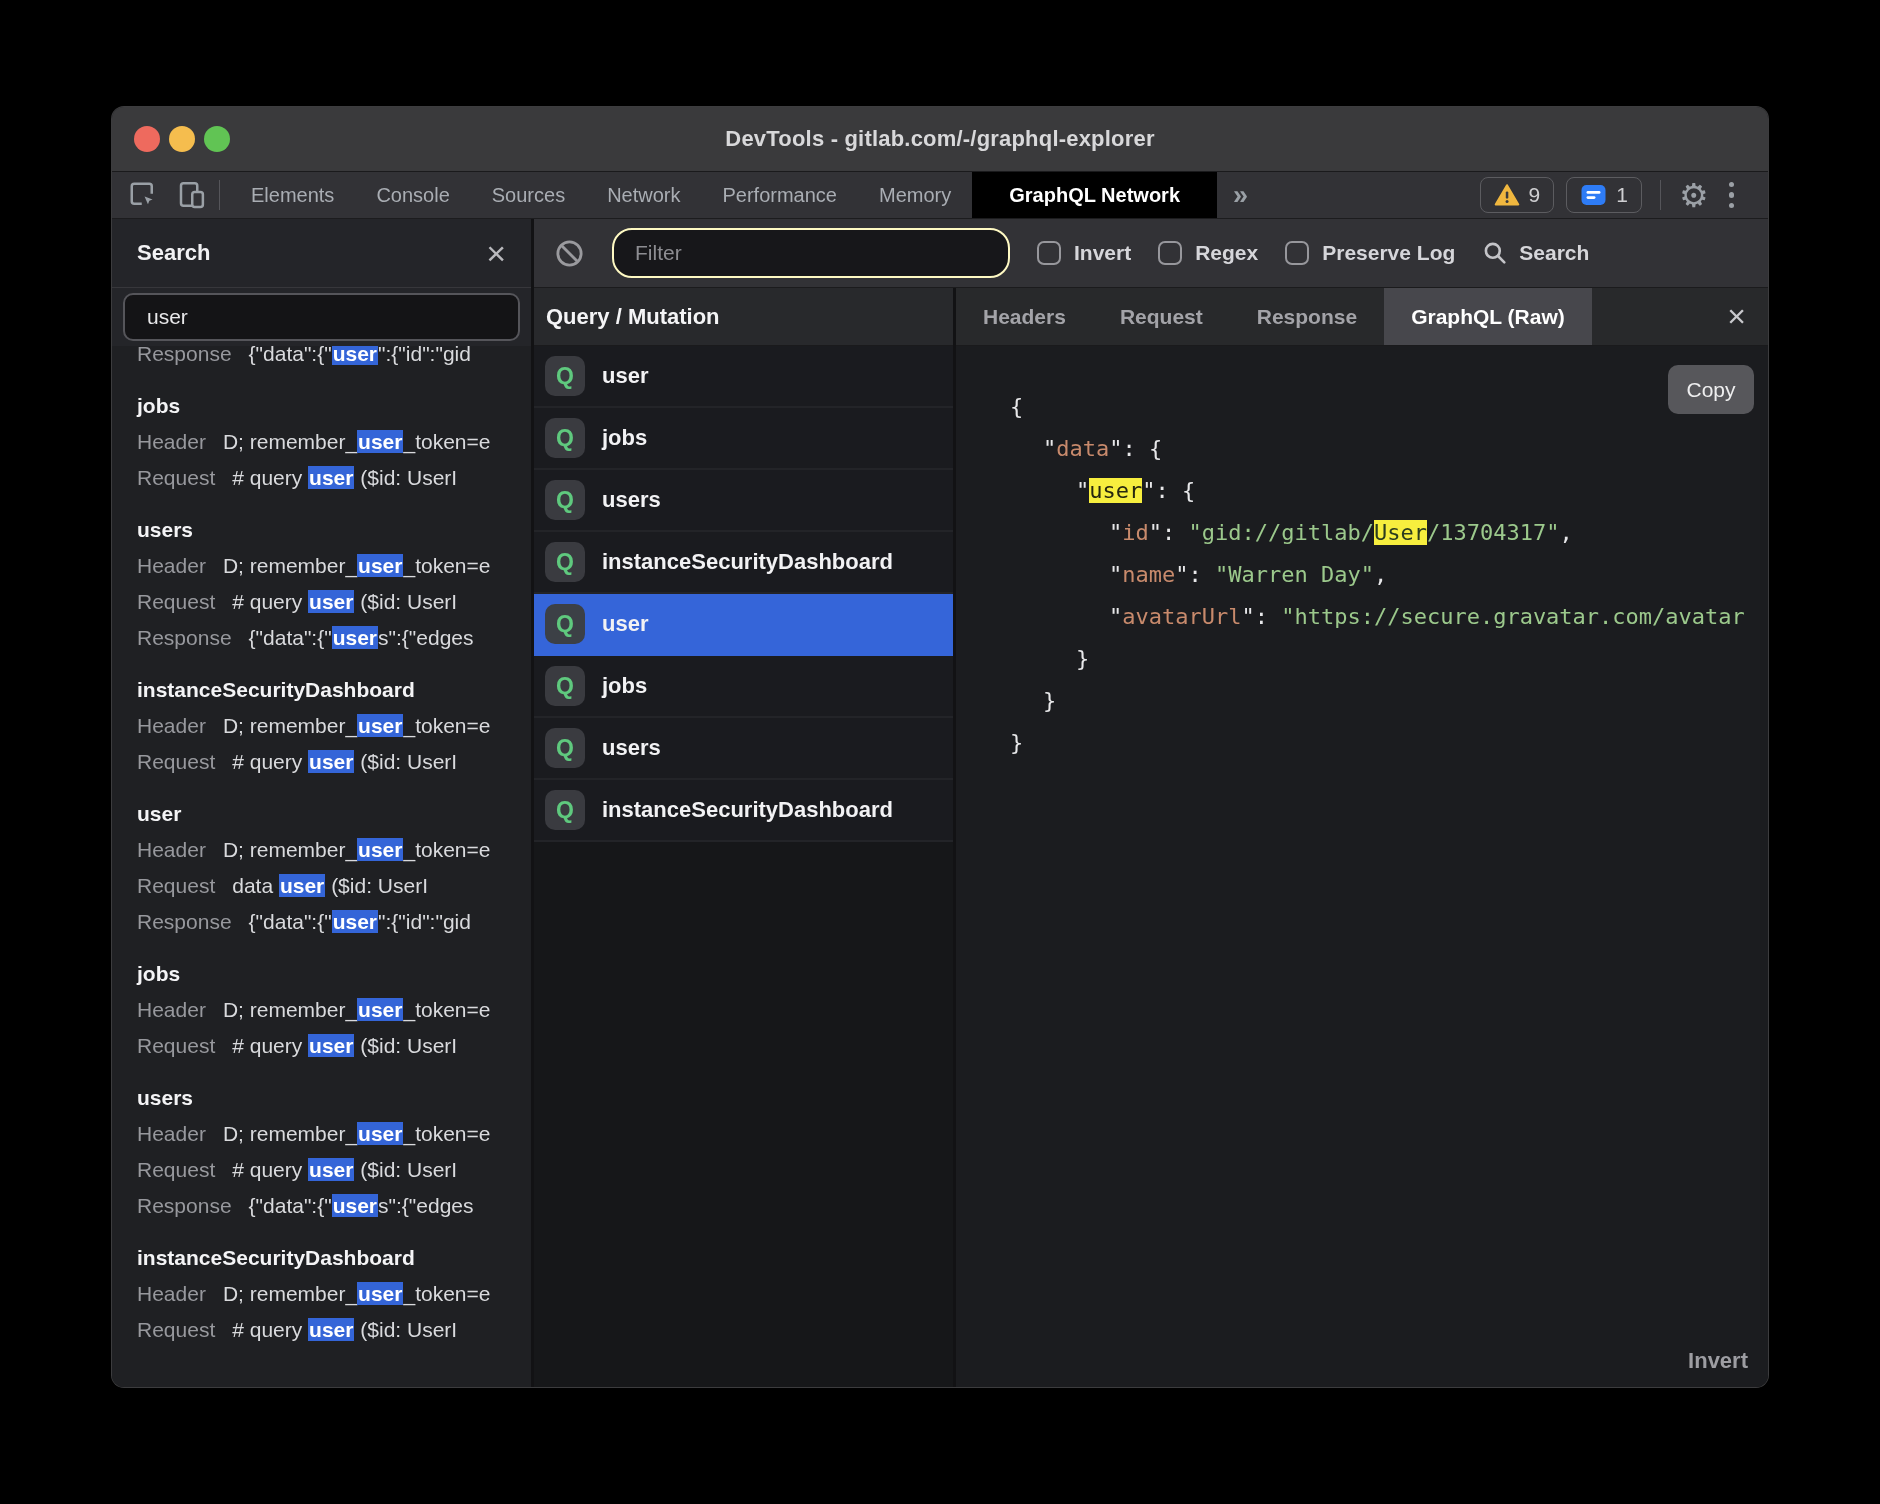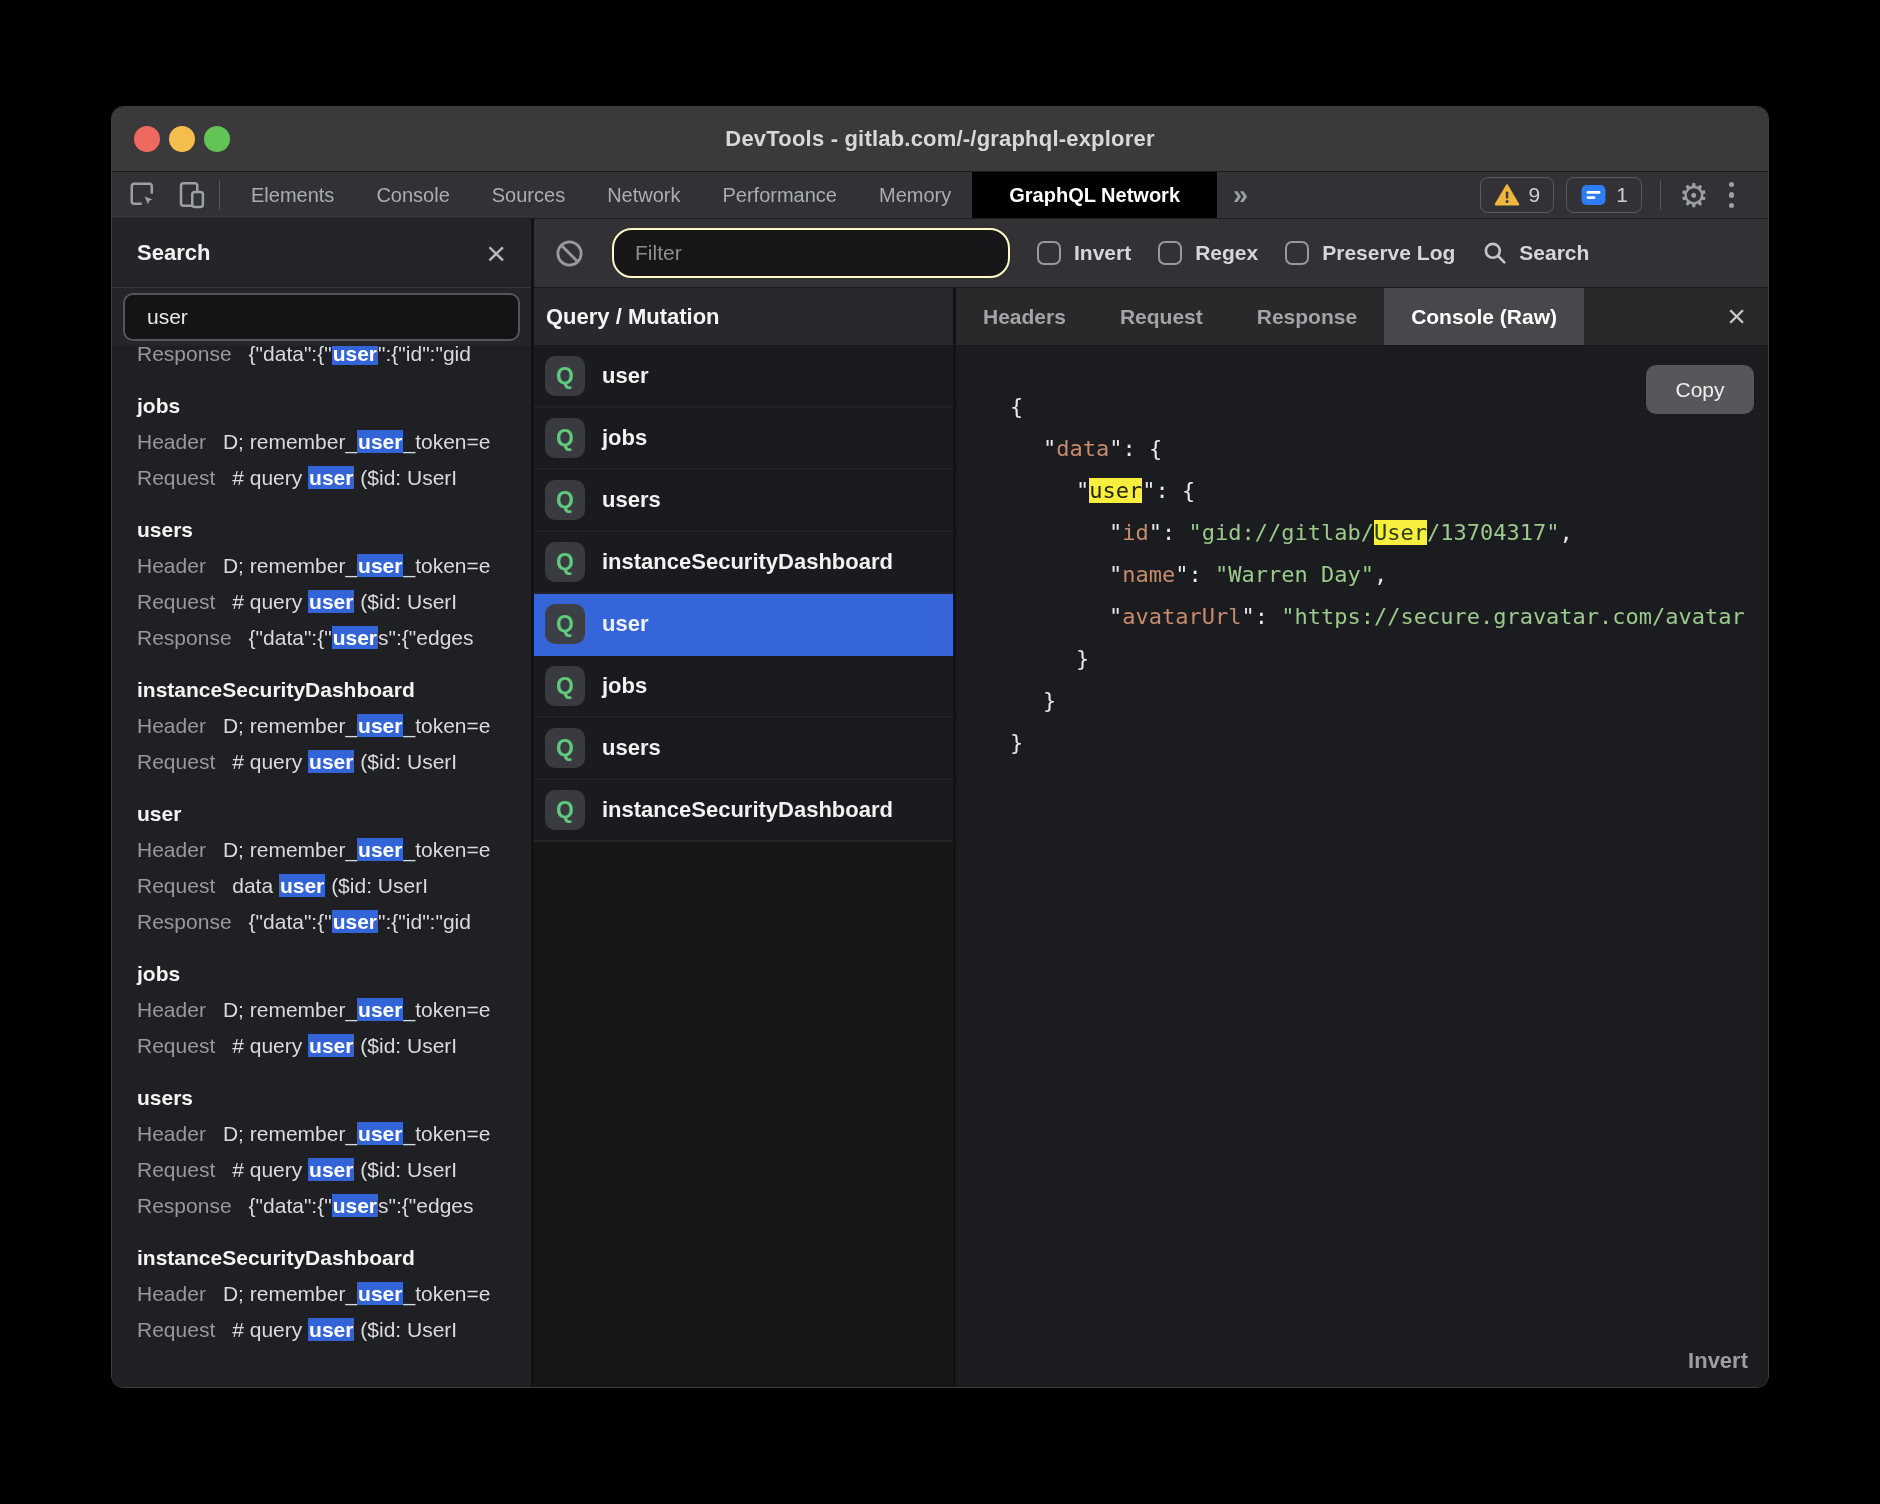--- a/index.html
+++ b/index.html
@@ -82,21 +82,21 @@
   .q-label{ margin-left:17px; color:#f2f2f4; font-size:22px; font-weight:bold; white-space:nowrap; }
 
   
   .right-panel{ flex:1; display:flex; flex-direction:column; min-width:0; background:#1b1c1f; }
   .rp-tabs{ flex:0 0 58px; background:#28292b; border-bottom:1px solid #1a1a1c; display:flex; align-items:stretch; }
   .rp-tablist{ display:flex; align-items:stretch; }
   .rp-tab{ display:flex; align-items:center; padding:0 27px; color:#a3a3a8; font-size:21px; font-weight:bold; white-space:nowrap; }
   .rp-tab.active{ background:#47474c; color:#fff; }
   .rp-close{ margin-left:auto; display:flex; align-items:center; padding-right:22px; color:#c9c9cd; font-size:32px; }
   .rp-content{ flex:1; position:relative; overflow:hidden; background:#1b1c1f; }
-  .copy-btn{ position:absolute; top:19px; right:14px; width:108px; height:49px; border-radius:10px;
+  .copy-btn{ position:absolute; top:19px; right:14px; width:86px; height:49px; border-radius:10px;
     background:#57575b; color:#eeeeef; font-size:21px; display:flex; align-items:center; justify-content:center; }
   .json{ padding:40px 0 0 54px; font-family:"DejaVu Sans Mono",monospace; font-size:22px; line-height:42px; white-space:nowrap; overflow:hidden; }
   .j-p{ color:#e8e8ea; } .j-k{ color:var(--key-orange,#c88a6c); } .j-s{ color:var(--str-green,#9cc98c); }
   .j-hk{ background:var(--hl-yellow,#f7ee3e); color:#26260f; }
   .j-hs{ background:var(--hl-yellow,#f7ee3e); color:#2c3c1e; }
   .support{ position:absolute; bottom:13px; right:20px; color:#9d9da2; font-size:22px; font-weight:bold; }
 
   svg{ display:block; }
 </style>
 </head>
@@ -291,21 +291,21 @@
               </div>
             </div>
         </div>
 
         <div class="right-panel">
           <div class="rp-tabs">
             <div class="rp-tablist" id="response-tabs">
                 <div class="rp-tab">Headers</div>
                 <div class="rp-tab">Request</div>
                 <div class="rp-tab">Response</div>
-                <div class="rp-tab active">Console (Raw)</div>
+                <div class="rp-tab active">GraphQL (Raw)</div>
               </div>
             <span class="rp-close">×</span>
           </div>
           <div class="rp-content">
             <div class="json" id="json-view">
                 <div class="j-line" style="padding-left: 0px;"><span class="j-p">{</span></div>
                 <div class="j-line" style="padding-left: 33px;"><span class="j-p">"</span><span class="j-k">data</span><span class="j-p">": {</span></div>
                 <div class="j-line" style="padding-left: 66px;"><span class="j-p">"</span><span class="j-hk">user</span><span class="j-p">": {</span></div>
                 <div class="j-line" style="padding-left: 99px;"><span class="j-p">"</span><span class="j-k">id</span><span class="j-p">": </span><span class="j-s">"gid://gitlab/</span><span class="j-hs">User</span><span class="j-s">/13704317"</span><span class="j-p">,</span></div>
                 <div class="j-line" style="padding-left: 99px;"><span class="j-p">"</span><span class="j-k">name</span><span class="j-p">": </span><span class="j-s">"Warren Day"</span><span class="j-p">,</span></div>

